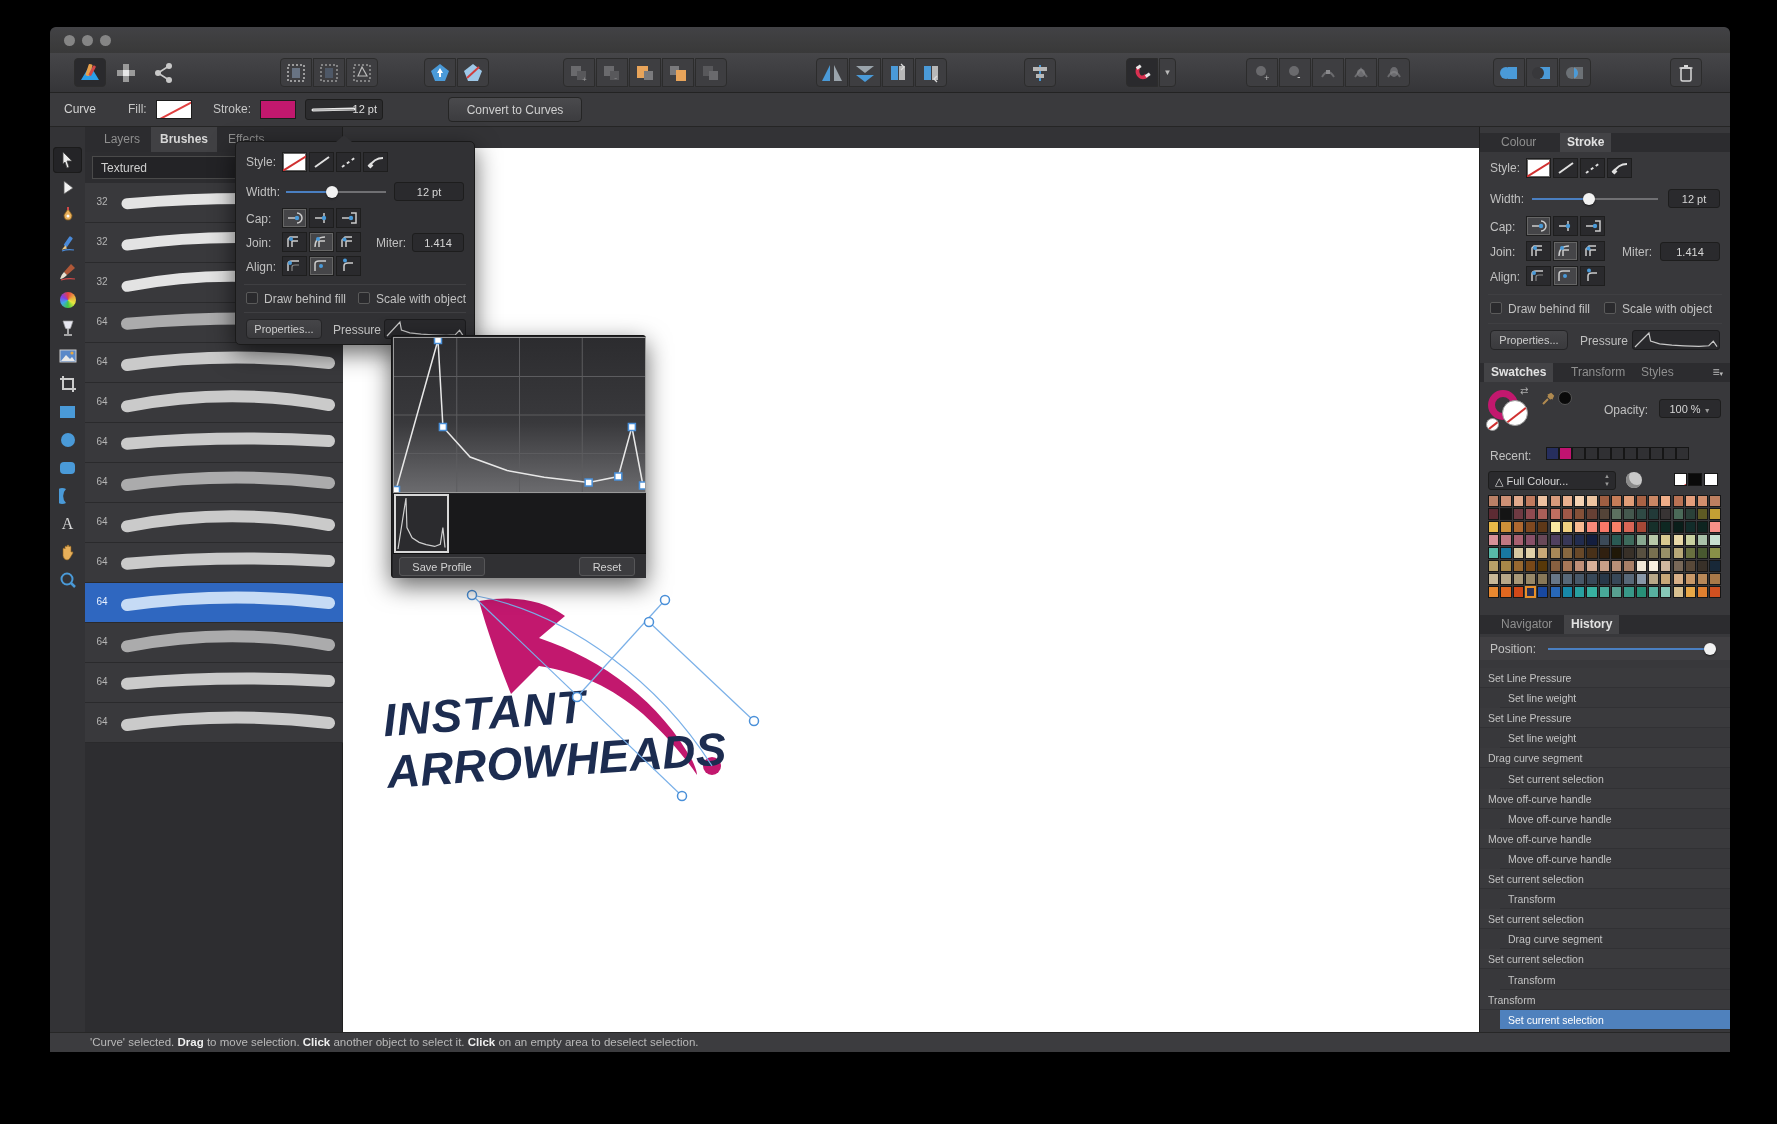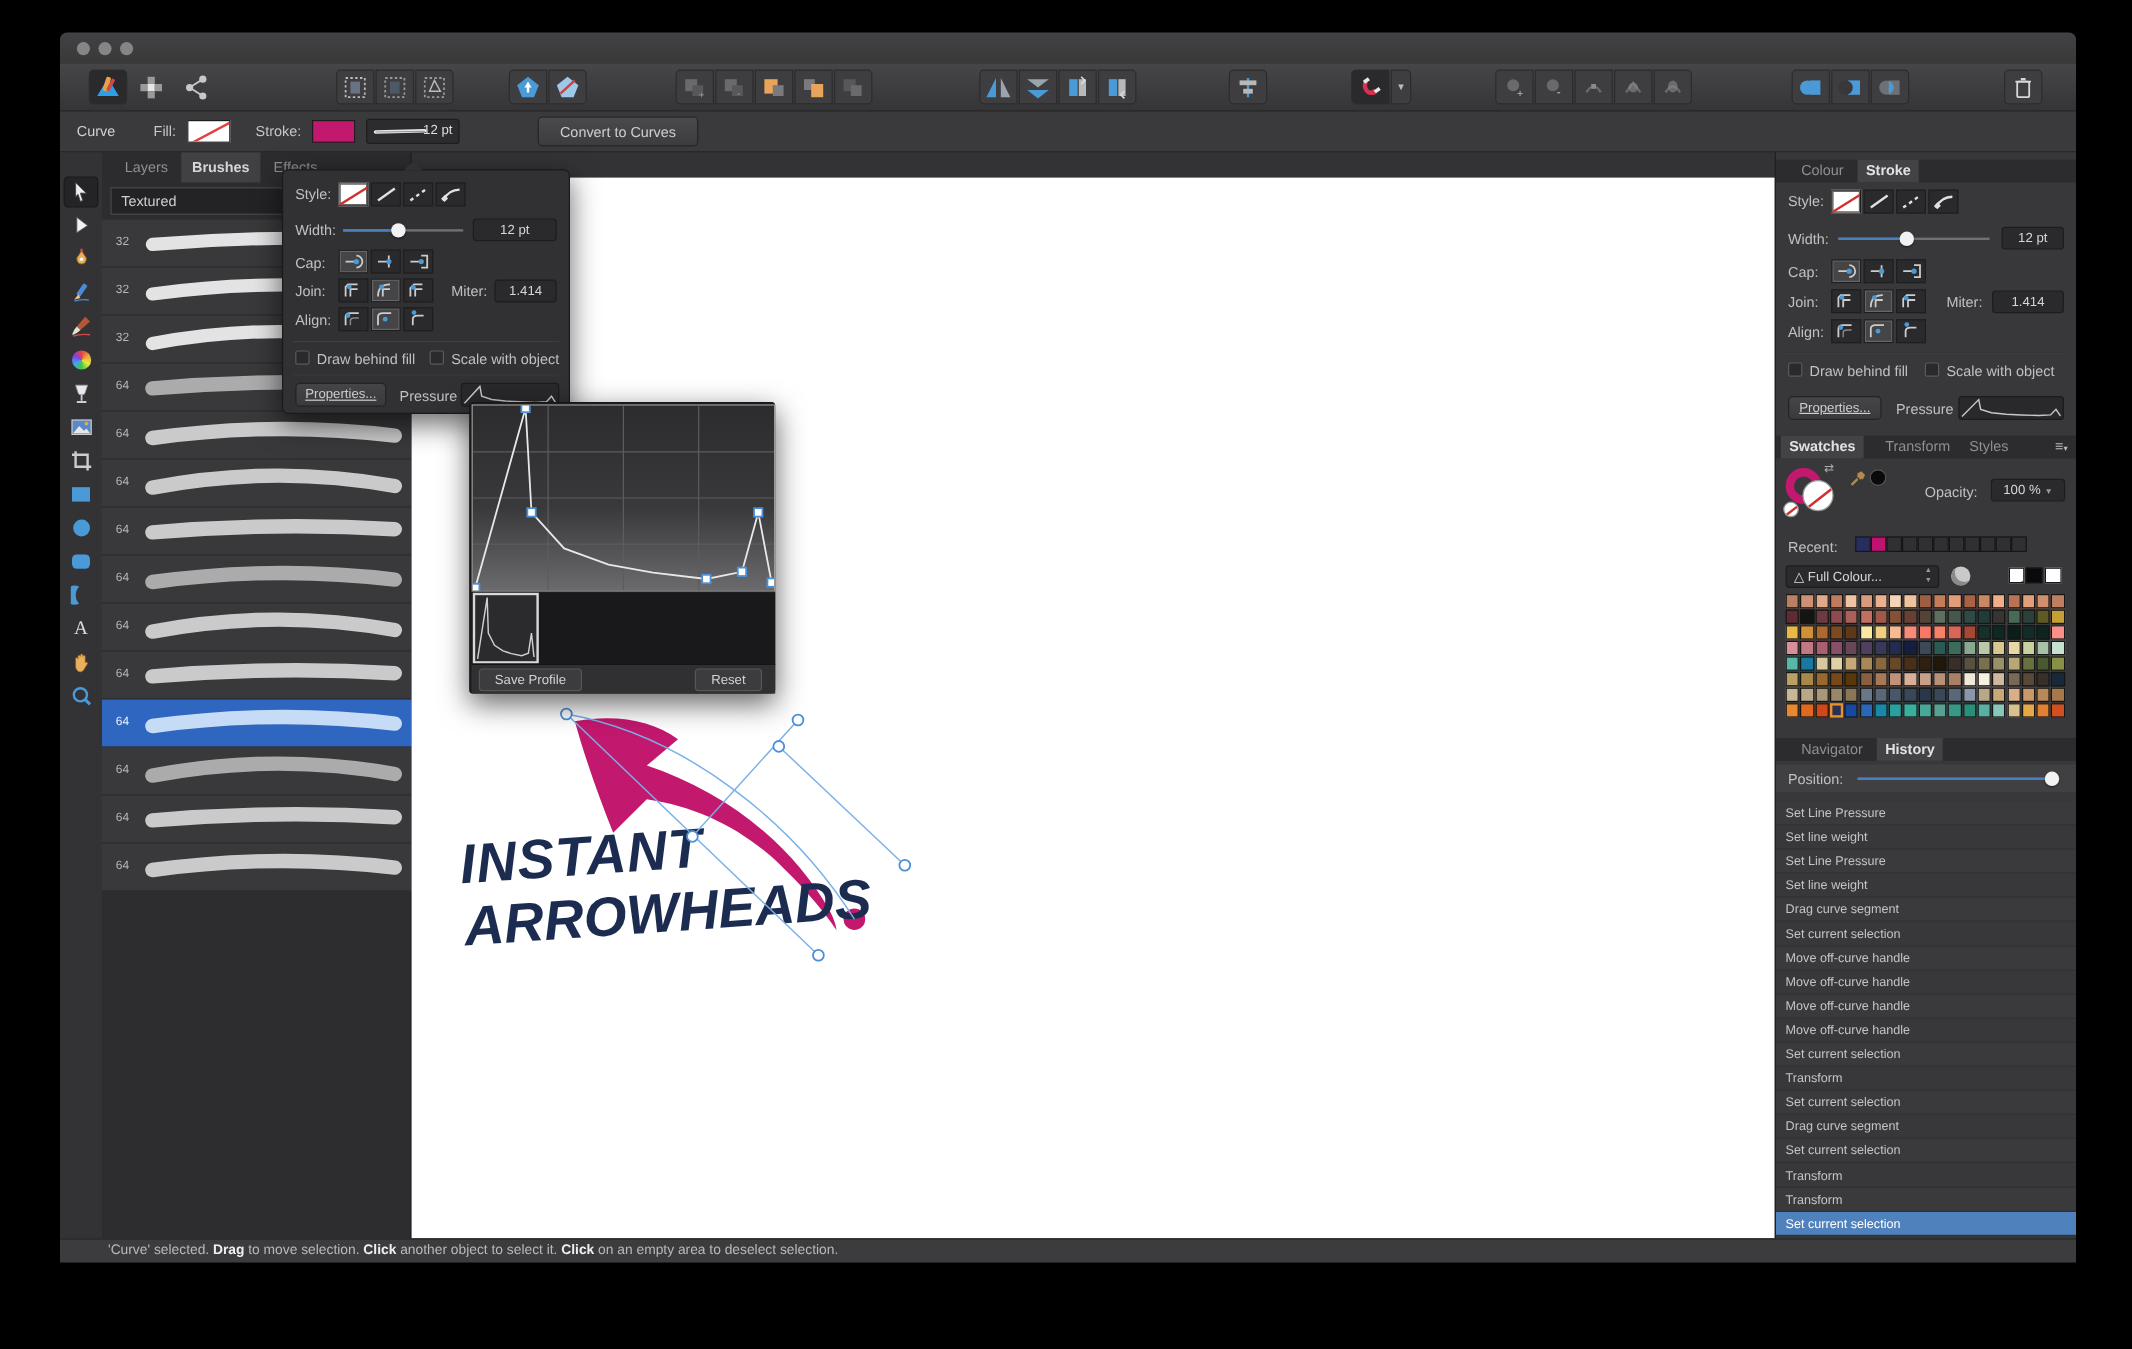--- a/index.html
+++ b/index.html
@@ -53,37 +53,37 @@
   .sbtn { position:absolute; width:25px; height:20px; background:#2a2a2d; border:1px solid #1e1e1e; display:flex; align-items:center; justify-content:center; }
   .sbtn.on { background:#454548; box-shadow:inset 0 0 0 1px #666; }
   .sbtn.white { background:#fff; position:relative; overflow:hidden; }
   .slash:after { content:""; position:absolute; left:-4px; top:8px; width:36px; height:2px; background:#d03030; transform:rotate(-32deg); }
   .slider { position:absolute; height:2px; background:#707073; }
   .slider .fill { position:absolute; left:0; top:0; height:2px; background:#4a7fc1; }
   .knob { position:absolute; top:-5px; width:12px; height:12px; border-radius:50%; background:#f2f2f2; box-shadow:0 1px 2px rgba(0,0,0,.5); }
   .valbox { position:absolute; height:19px; background:#2a2a2d; border:1px solid #1d1d1d; border-radius:3px; color:#d6d6d6; font-size:11px; text-align:center; }
   .chk { position:absolute; width:12px; height:12px; background:#2a2a2d; border:1px solid #5a5a5a; border-radius:2px; }
   .divider { position:absolute; left:8px; right:8px; height:1px; background:#232325; border-bottom:1px solid #3f3f42; }
-  .pushbtn { position:absolute; background:linear-gradient(#454548,#3a3a3d); border:1px solid #242426; border-radius:4px; color:#cdcdcd; font-size:11px; text-align:center;text-decoration:underline; }
+  .pushbtn { position:absolute; background:linear-gradient(#454548,#3a3a3d); border:1px solid #242426; border-radius:4px; color:#cdcdcd; font-size:11px; text-align:center; }
   .pcurvebox { position:absolute; background:#29292c; border:1px solid #1c1c1e; border-radius:3px; }
   
   .pressure-editor { left:341px; top:308px; width:255px; height:243px; z-index:50; background:#212124; border:1px solid #161616; border-radius:3px; }
   .pgraph { position:absolute; left:1px; top:1px; width:253px; height:156px; background:linear-gradient(#2c2c2f 0%,#39393c 55%,#6b6b6e 100%); border:1px solid #9a9a9a; }
   .pstrip { position:absolute; left:1px; top:158px; width:253px; height:59px; background:#19191b; }
   .pthumb { position:absolute; left:1px; top:0; width:55px; height:59px; background:#2b2b2e; border:2px solid #d8d8d8; }
   .pbuttons { position:absolute; left:1px; top:217px; width:253px; height:25px; background:#303033; border-top:1px solid #101010;padding-left:24px; }
   .pebtn { position:absolute; top:3px; height:19px; background:#3c3c3f; border:1px solid #565658; border-radius:3px; color:#d2d2d2; font-size:11px; text-align:center; line-height:18px; }
   
   .rightpanel { position:absolute; left:1429px; top:100px; width:251px; height:905px; background:#38383b; border-left:1px solid #1f1f1f; font-size:12px; color:#c0c0c0; }
   .rp-tabs { position:absolute; left:0; width:251px; height:19px; background:#2c2c2f; }
   .rp-tab { position:absolute; top:0; height:19px; line-height:19px; padding:0 7px; color:#8f8f8f; font-size:12px; }
   .rp-tab.active { background:#434346; color:#e2e2e2; font-weight:bold; }
   .cell { border:1px solid #161616; }
   .histrow { position:absolute; left:0; width:251px; height:20px; line-height:20px; padding-left:8px; font-size:10.5px; color:#c4c4c4; background:#3a3a3d; border-bottom:1px solid #313134; }
-  .histrow.alt { background:#38383b; }
+  .histrow.alt { background:#38383b;margin-left:20px; }
   .histrow.sel { background:#4f81bd; color:#fff; }
   .posrow { position:absolute; left:0; width:251px; height:23px; background:#403f42; }
   
   .statusbar { position:absolute; left:0; top:1005px; width:1680px; height:20px; background:#3c3c3f; border-top:1px solid #272727; color:#b9b9b9; font-size:11.5px; line-height:19px; padding-left:40px; }
   .statusbar b { color:#efefef; }
 </style>
 </head>
 <body>
 
 <div class="window">
@@ -739,21 +739,21 @@
     </div>
     <div class="pbuttons">
       <div class="pebtn" style="left:6px;width:86px">Save Profile</div>
       <div class="pebtn" style="left:186px;width:56px">Reset</div>
     </div>
   </div>
 
   <div class="rightpanel">
     <div class="rp-tabs" style="top:6px">
       <span class="rp-tab" style="left:14px">Colour</span>
-      <span class="rp-tab active" style="left:68px">Stroke</span>
+      <span class="rp-tab active" style="left:80px">Stroke</span>
     </div>
 
     <div class="row" style="top:31px">
       <span class="rlabel" style="left:10px;top:3px">Style:</span>
       <span class="sbtn white on slash" style="left:46px;top:0"></span>
       <span class="sbtn" style="left:73px;top:0">
           <i class="ic">
             <svg width="20" height="16" viewBox="0 0 20 16">
               <line x1="3" y1="13" x2="17" y2="3" stroke="#e0e0e0" stroke-width="2"></line>
             </svg>

